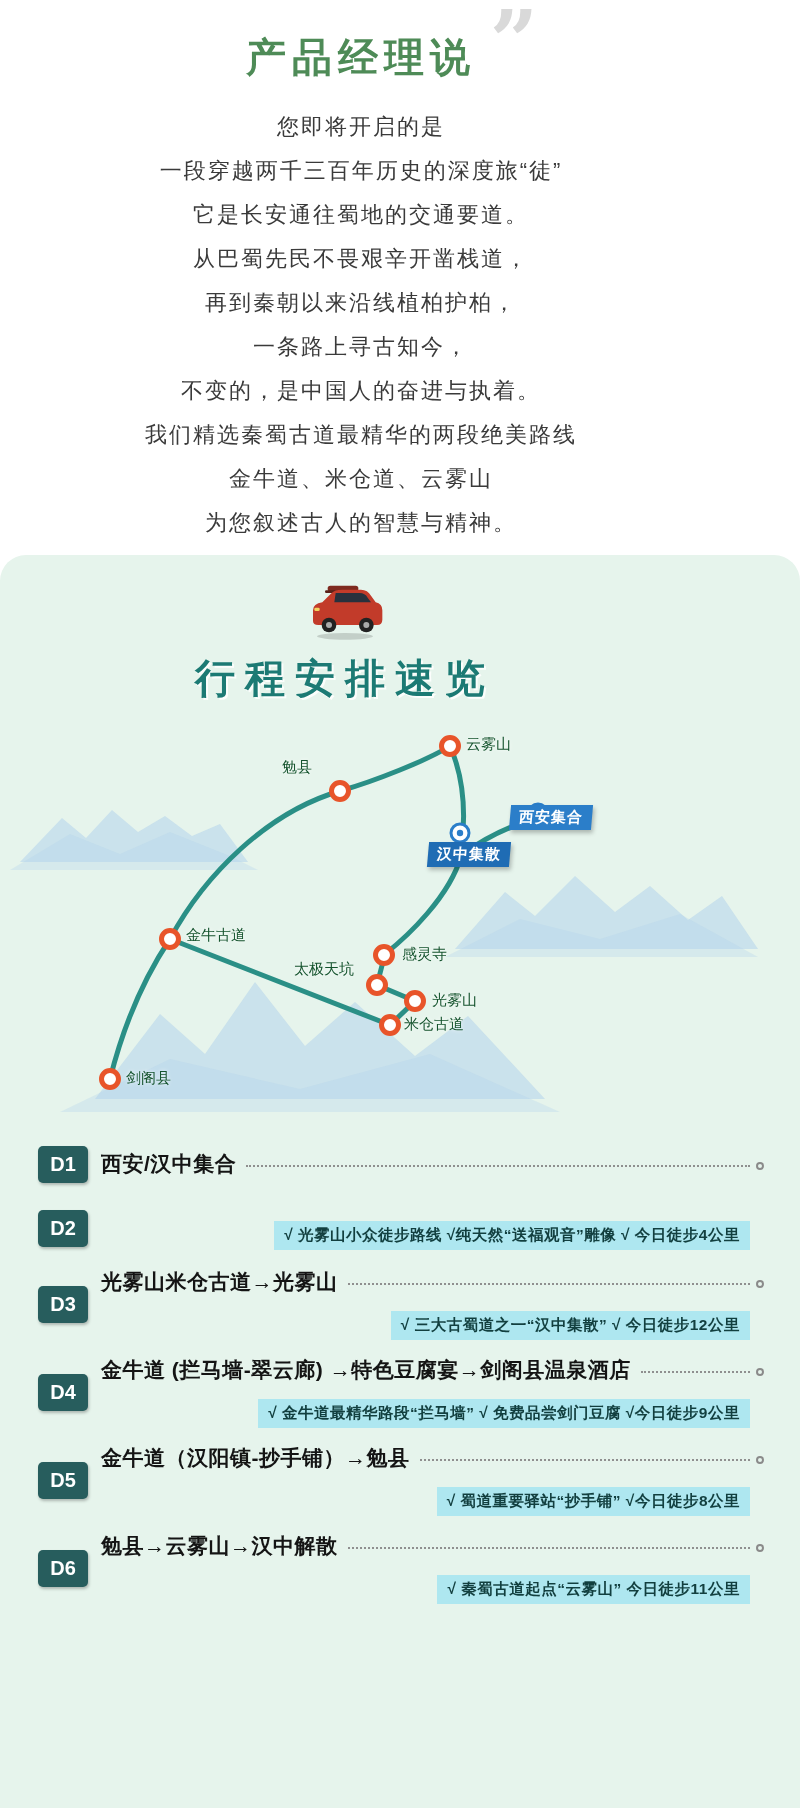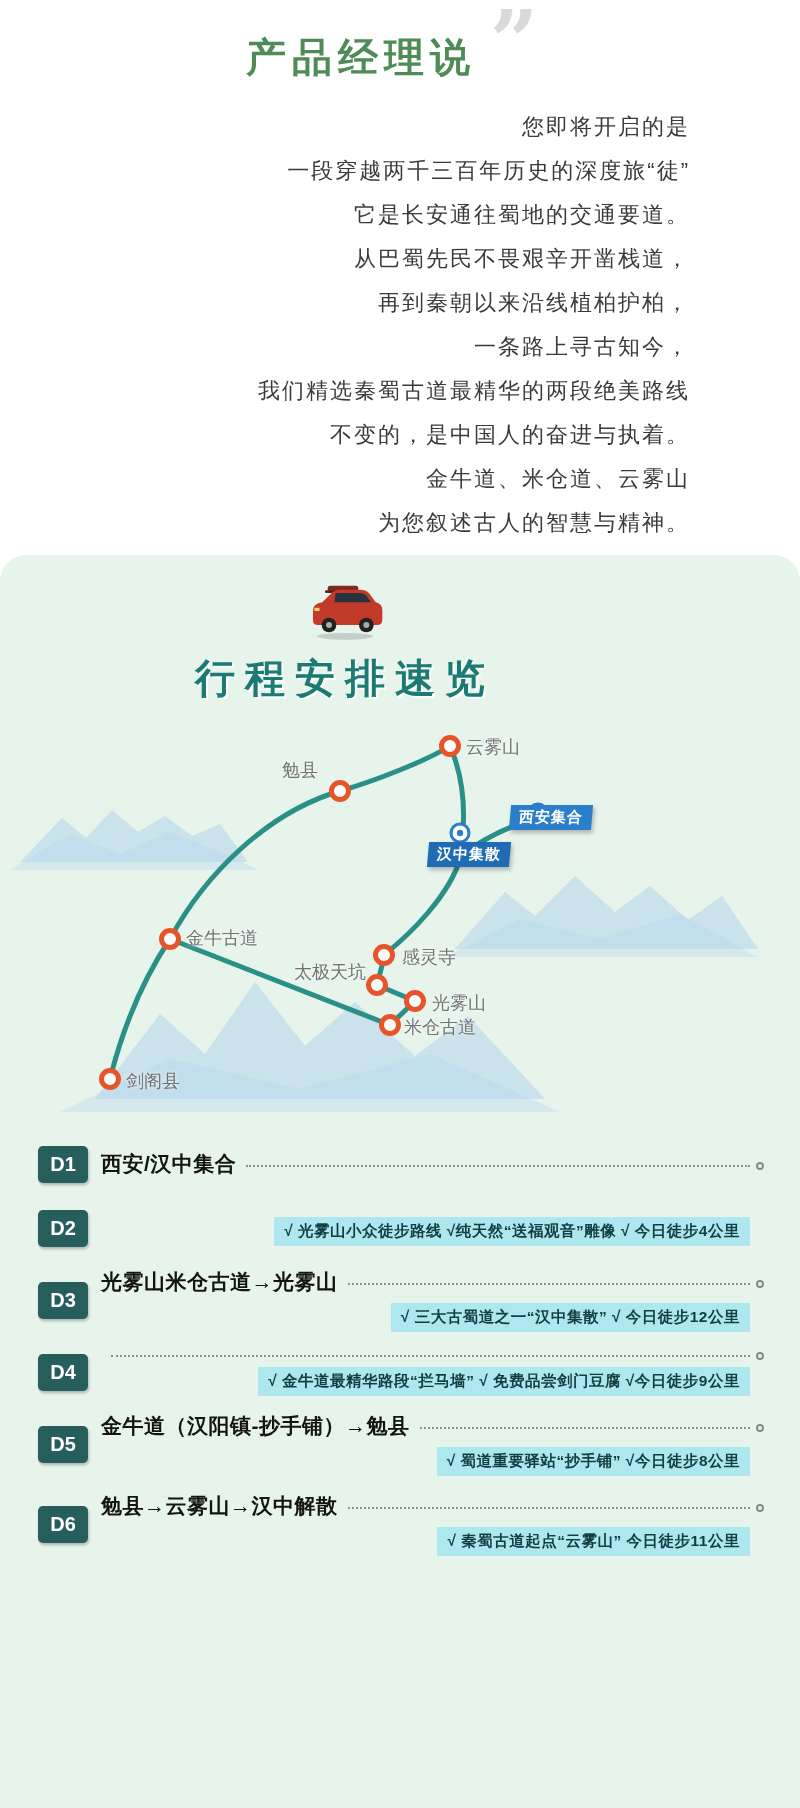--- a/index.html
+++ b/index.html
@@ -8,83 +8,83 @@
 
   .col { width:690px; }
 
   
   .intro { padding-top:30px; text-align:center;padding-left:32px; }
   .intro-title-wrap { position:relative; display:inline-block; }
   .intro-title { font-size:40px; font-weight:bold; letter-spacing:6px;
                  color:var(--green_title); }
   .quote-mark { position:absolute; right:-62px; top:-18px; font-family:"DejaVu Serif", serif;
                 font-size:84px; line-height:60px; color:var(--quote_gray); font-weight:bold; }
-  .intro-lines { margin-top:20px;text-align:right; }
+  .intro-lines { margin-top:20px; }
   .intro-line { font-size:22px; line-height:44px; letter-spacing:2px; color:#3a3a3a; }
 
   
   .trip { margin-top:10px; min-height:1264px; background:var(--mint_bg);
           border-radius:26px 26px 0 0; padding-top:26px; }
   .car-wrap { width:690px; text-align:center; }
   .trip-title { width:690px; text-align:center; margin-top:6px;
                 font-size:40px; font-weight:900; letter-spacing:10px;
                 color:var(--route_dark);
                 text-shadow:2px 2px 0 rgba(255,255,255,.85); }
 
   
   .map { position:relative; width:760px; height:412px; margin-top:8px; }
   .map svg.route-map { position:absolute; left:0; top:0; }
   .route { stroke:var(--route); stroke-width:5; fill:none; stroke-linecap:round; }
   .marker { fill:#ffffff; stroke:var(--marker); stroke-width:5; }
   .mtn { fill:var(--mountain); }
   .compass-ring { fill:#ffffff; stroke:var(--badge_blue); stroke-width:3; }
   .compass-dot { fill:var(--badge_blue); }
-  .map-label { position:absolute; font-size:18px; color:#737373; white-space:nowrap;
+  .map-label { position:absolute; font-size:15px; color:#14532d; white-space:nowrap;
                text-shadow:0 0 4px rgba(255,255,255,.9); }
   .map-badge { position:absolute; background:var(--badge_blue); color:#fff; font-weight:bold;
                font-size:15px; letter-spacing:1px; padding:3px 9px; transform:skewX(-5deg);
                box-shadow:2px 3px 4px rgba(0,0,0,.25); white-space:nowrap; }
   .map-badge.dark { background:var(--badge_blue_dark); }
 
   
   .itinerary { margin-top:14px; padding:0 36px 0 38px; }
   .day-row { display:flex; align-items:center; margin-bottom:16px; min-height:48px; }
   .day-badge { flex:0 0 50px; height:37px; background:var(--day_badge); color:#fff;
                font-size:20px; font-weight:bold; border-radius:5px;
                display:flex; align-items:center; justify-content:center;
                box-shadow:1px 2px 3px rgba(0,0,0,.25); }
   .day-main { flex:1; margin-left:13px; }
   .title-row { display:flex; align-items:center; }
   .day-title { font-size:21px; font-weight:bold; color:#141414; letter-spacing:0.5px;
                white-space:nowrap; }
   .dots { flex:1; border-bottom:2px dotted #8f8f8f; height:0; margin:4px 6px 0 10px; min-width:8px; }
   .leader-end { width:8px; height:8px; border:2px solid #8a8a8a; border-radius:50%;
                 background:var(--mint_bg); margin-top:4px; flex:0 0 auto; }
-  .hl-row { text-align:right; padding-right:14px; margin-top:7px; }
+  .hl-row { text-align:right; padding-right:14px; margin-top:15px; }
   .day-highlight { display:inline-block; background:var(--highlight_bg); color:#123f3f;
                    font-size:15.5px; font-weight:bold; padding:4px 10px; letter-spacing:0.5px;
                    white-space:nowrap; }
 </style>
 </head>
 <body>
 
 <section class="intro col">
   <div class="intro-title-wrap">
     <h1 class="intro-title">产品经理说</h1>
     <span class="quote-mark">”</span>
   </div>
   <div class="intro-lines">
       <div class="intro-line">您即将开启的是</div>
       <div class="intro-line">一段穿越两千三百年历史的深度旅“徒”</div>
       <div class="intro-line">它是长安通往蜀地的交通要道。</div>
       <div class="intro-line">从巴蜀先民不畏艰辛开凿栈道，</div>
       <div class="intro-line">再到秦朝以来沿线植柏护柏，</div>
       <div class="intro-line">一条路上寻古知今，</div>
+      <div class="intro-line">不变的，是中国人的奋进与执着。</div>
       <div class="intro-line">我们精选秦蜀古道最精华的两段绝美路线</div>
-      <div class="intro-line">不变的，是中国人的奋进与执着。</div>
       <div class="intro-line">金牛道、米仓道、云雾山</div>
       <div class="intro-line">为您叙述古人的智慧与精神。</div>
     </div>
 </section>
 
 <section class="trip">
 
   <div class="car-wrap">
     <svg width="80" height="60" viewBox="0 0 120 90">
       <ellipse cx="60" cy="83" rx="42" ry="5" fill="rgba(0,0,0,0.15)"></ellipse>
@@ -186,20 +186,21 @@
       </div>
       <div class="hl-row">
         <span class="day-highlight">√ 三大古蜀道之一“汉中集散”  √ 今日徒步12公里</span>
       </div>
     </div>
   </div>
       <div class="day-row">
     <div class="day-badge">D4</div>
     <div class="day-main">
       <div class="title-row">
+        <span class="day-title">金牛道 (拦马墙-翠云廊) →特色豆腐宴→剑阁县温泉酒店</span>
         <span class="dots"></span>
         <span class="leader-end"></span>
       </div>
       <div class="hl-row">
         <span class="day-highlight">√ 金牛道最精华路段“拦马墙” √ 免费品尝剑门豆腐 √今日徒步9公里</span>
       </div>
     </div>
   </div>
       <div class="day-row">
     <div class="day-badge">D5</div>

